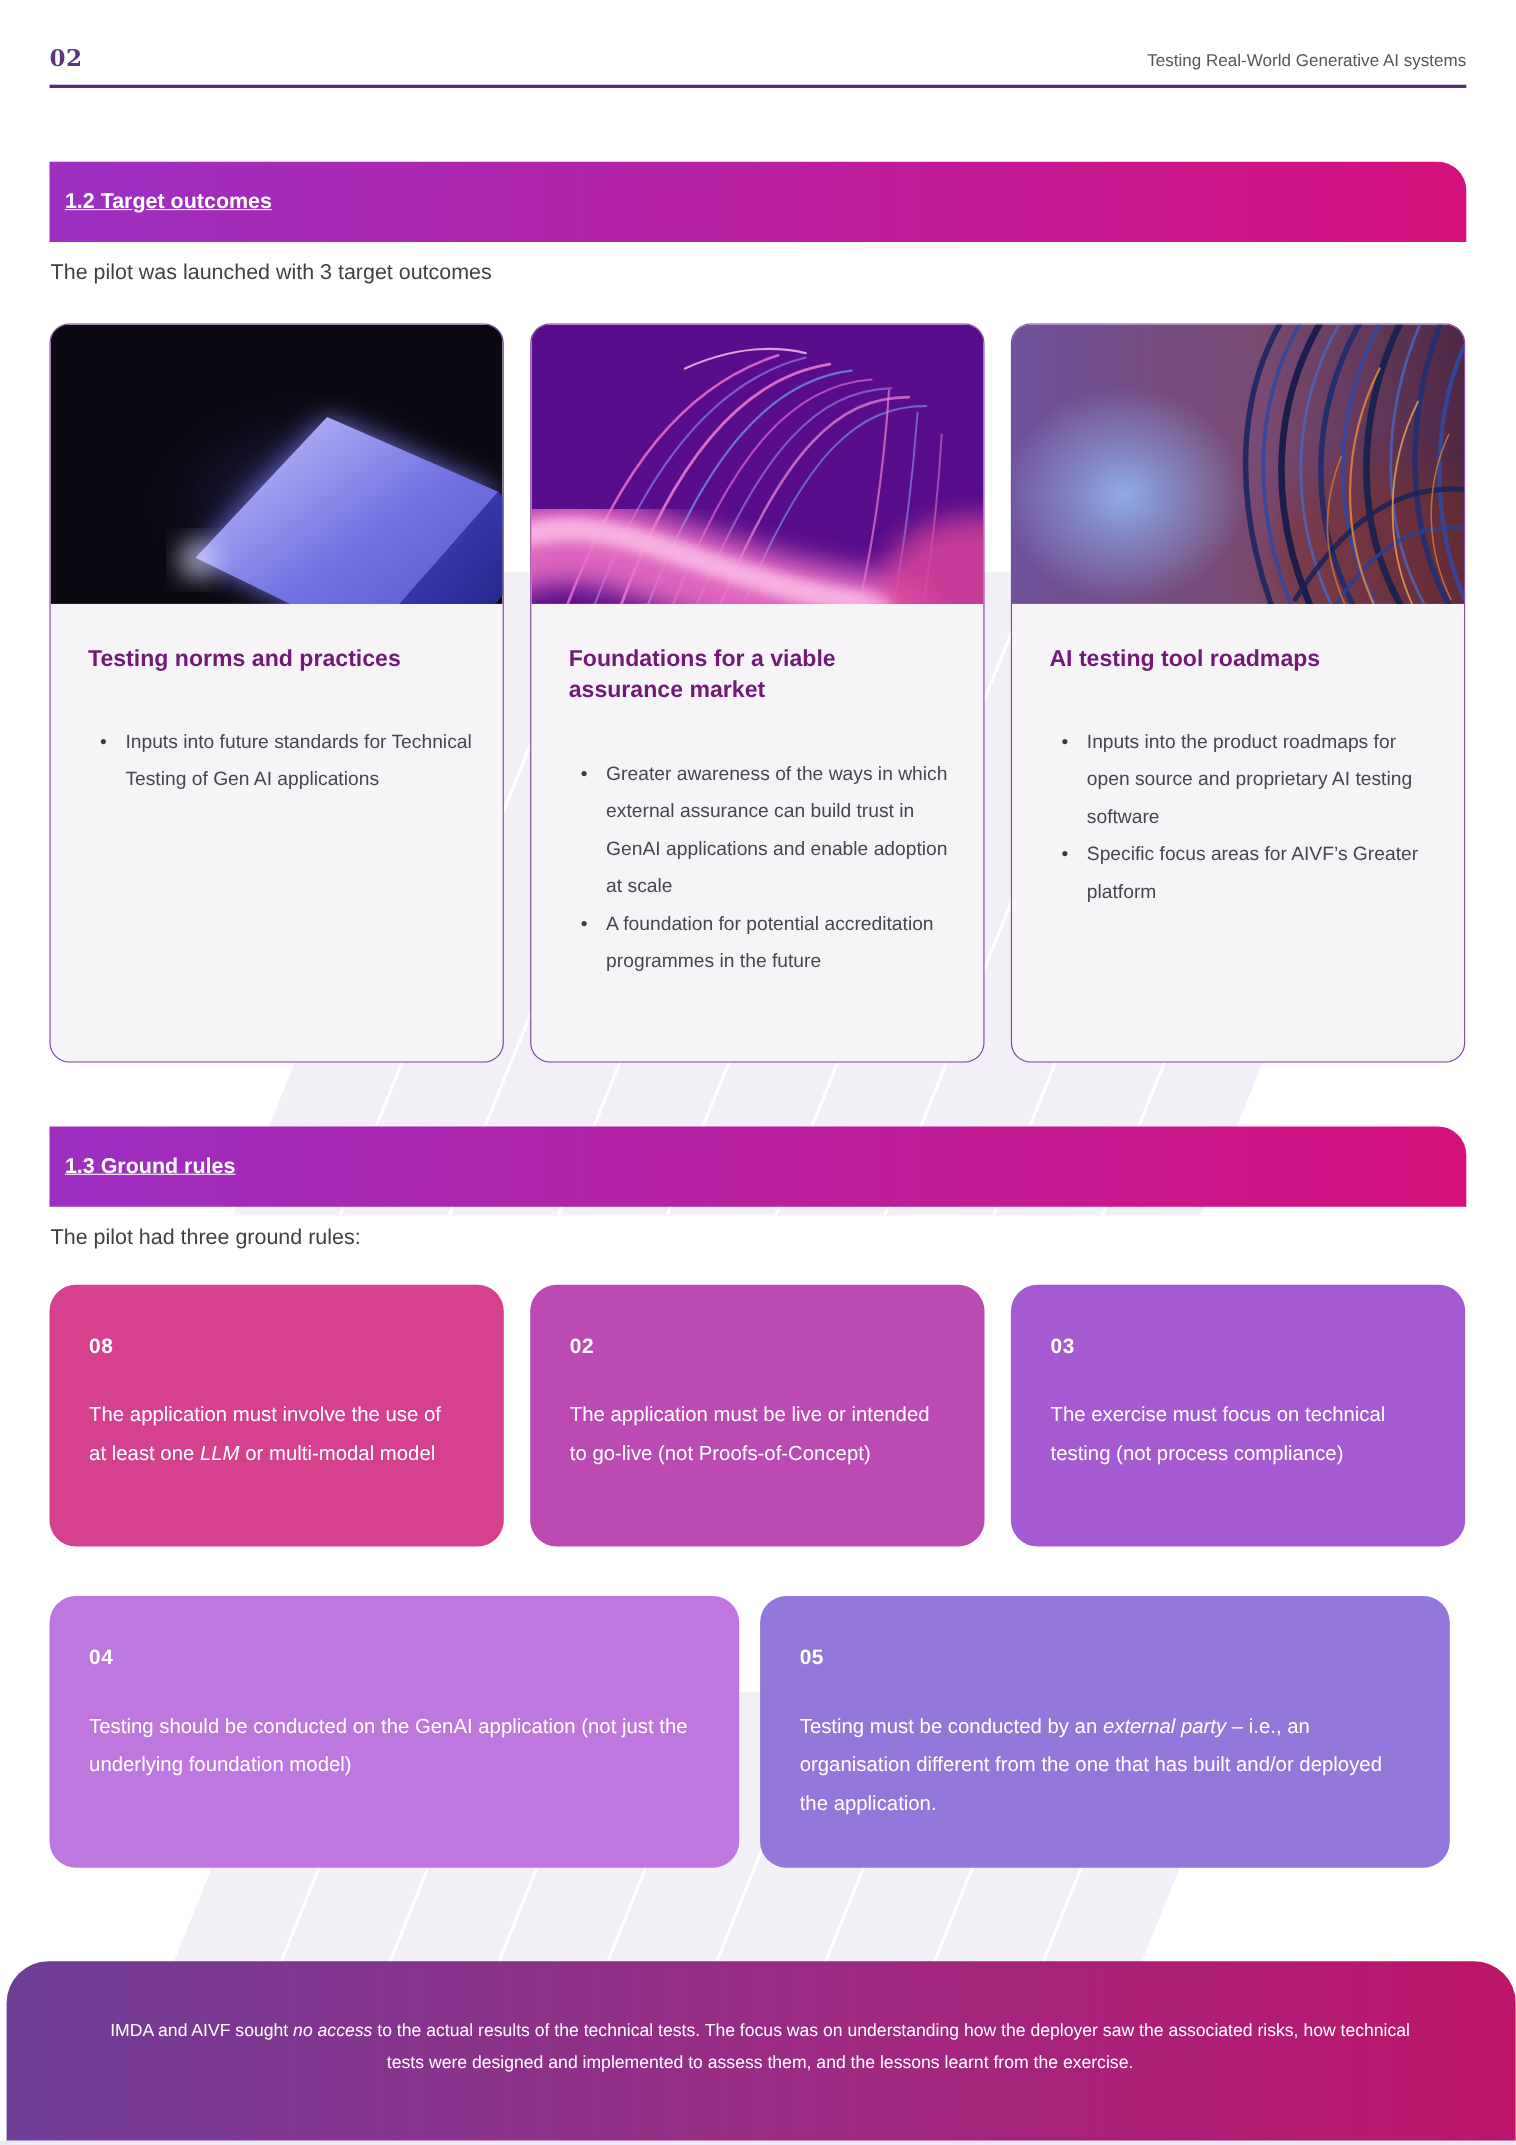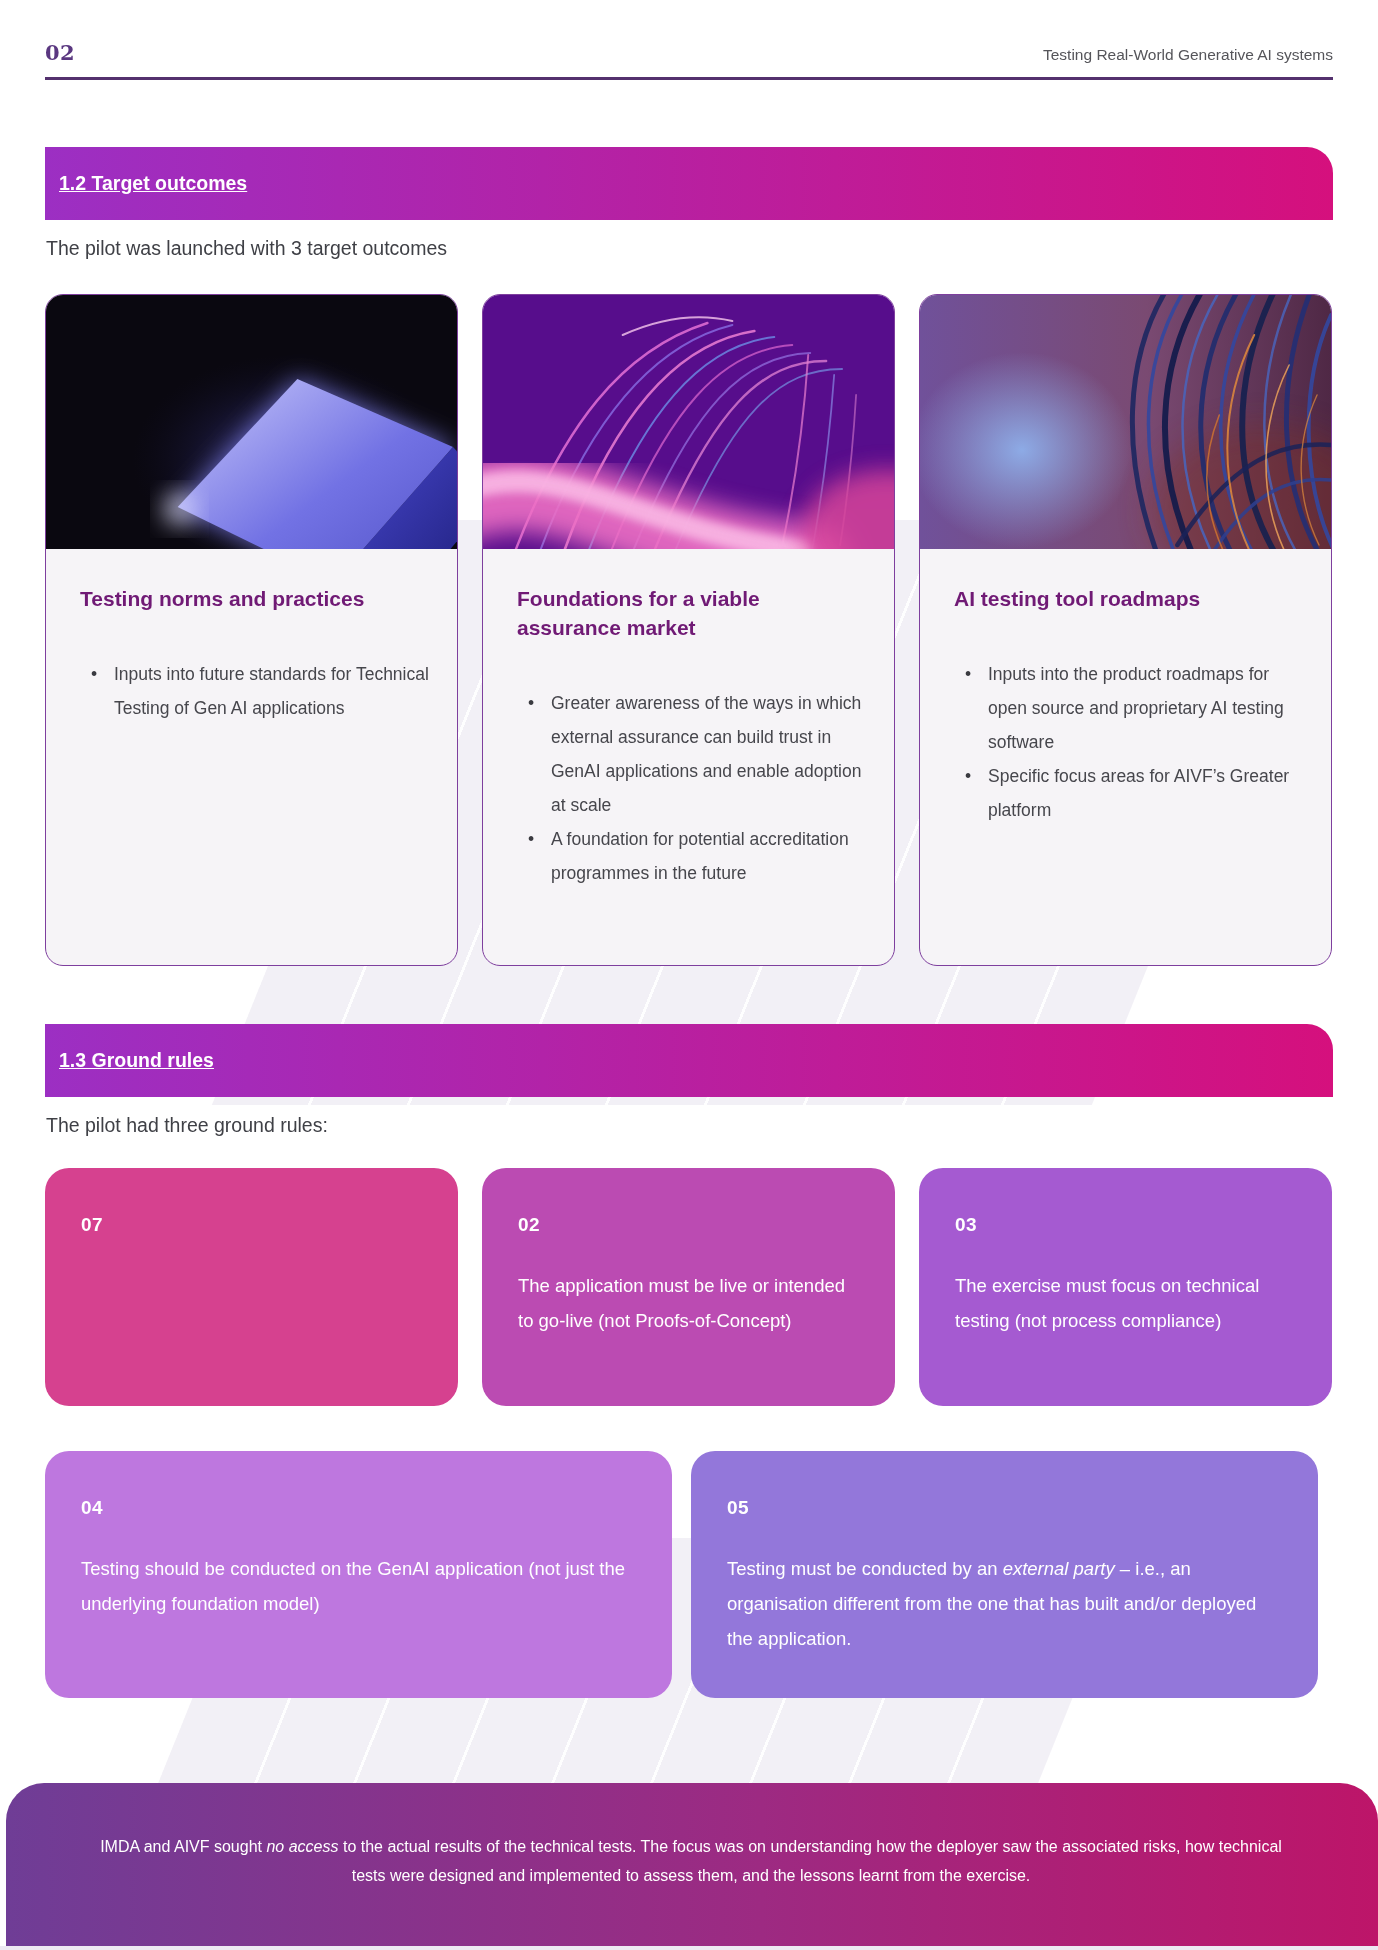--- a/index.html
+++ b/index.html
@@ -259,21 +259,22 @@
 
 </div>
 
 <div class="section-bar bar-13">
   <span>1.3 Ground rules</span>
 </div>
 <p class="intro intro-2">The pilot had three ground rules:</p>
 
 <div class="rules-row row-a">
   <div class="rule-card" style="background-color: rgb(214, 65, 143);">
-    <div class="rule-num">07</div>
+    <div class="rule-num">08</div>
+    <p class="rule-text"><span>The application must involve the use of at least one </span><i>LLM</i><span> or multi-modal model</span></p>
   </div>
   <div class="rule-card" style="background-color: rgb(187, 75, 178);">
     <div class="rule-num">02</div>
     <p class="rule-text"><span>The application must be live or intended to go-live (not Proofs-of-Concept)</span><i></i><span></span></p>
   </div>
   <div class="rule-card" style="background-color: rgb(165, 90, 209);">
     <div class="rule-num">03</div>
     <p class="rule-text"><span>The exercise must focus on technical testing (not process compliance)</span><i></i><span></span></p>
   </div>
 </div>

